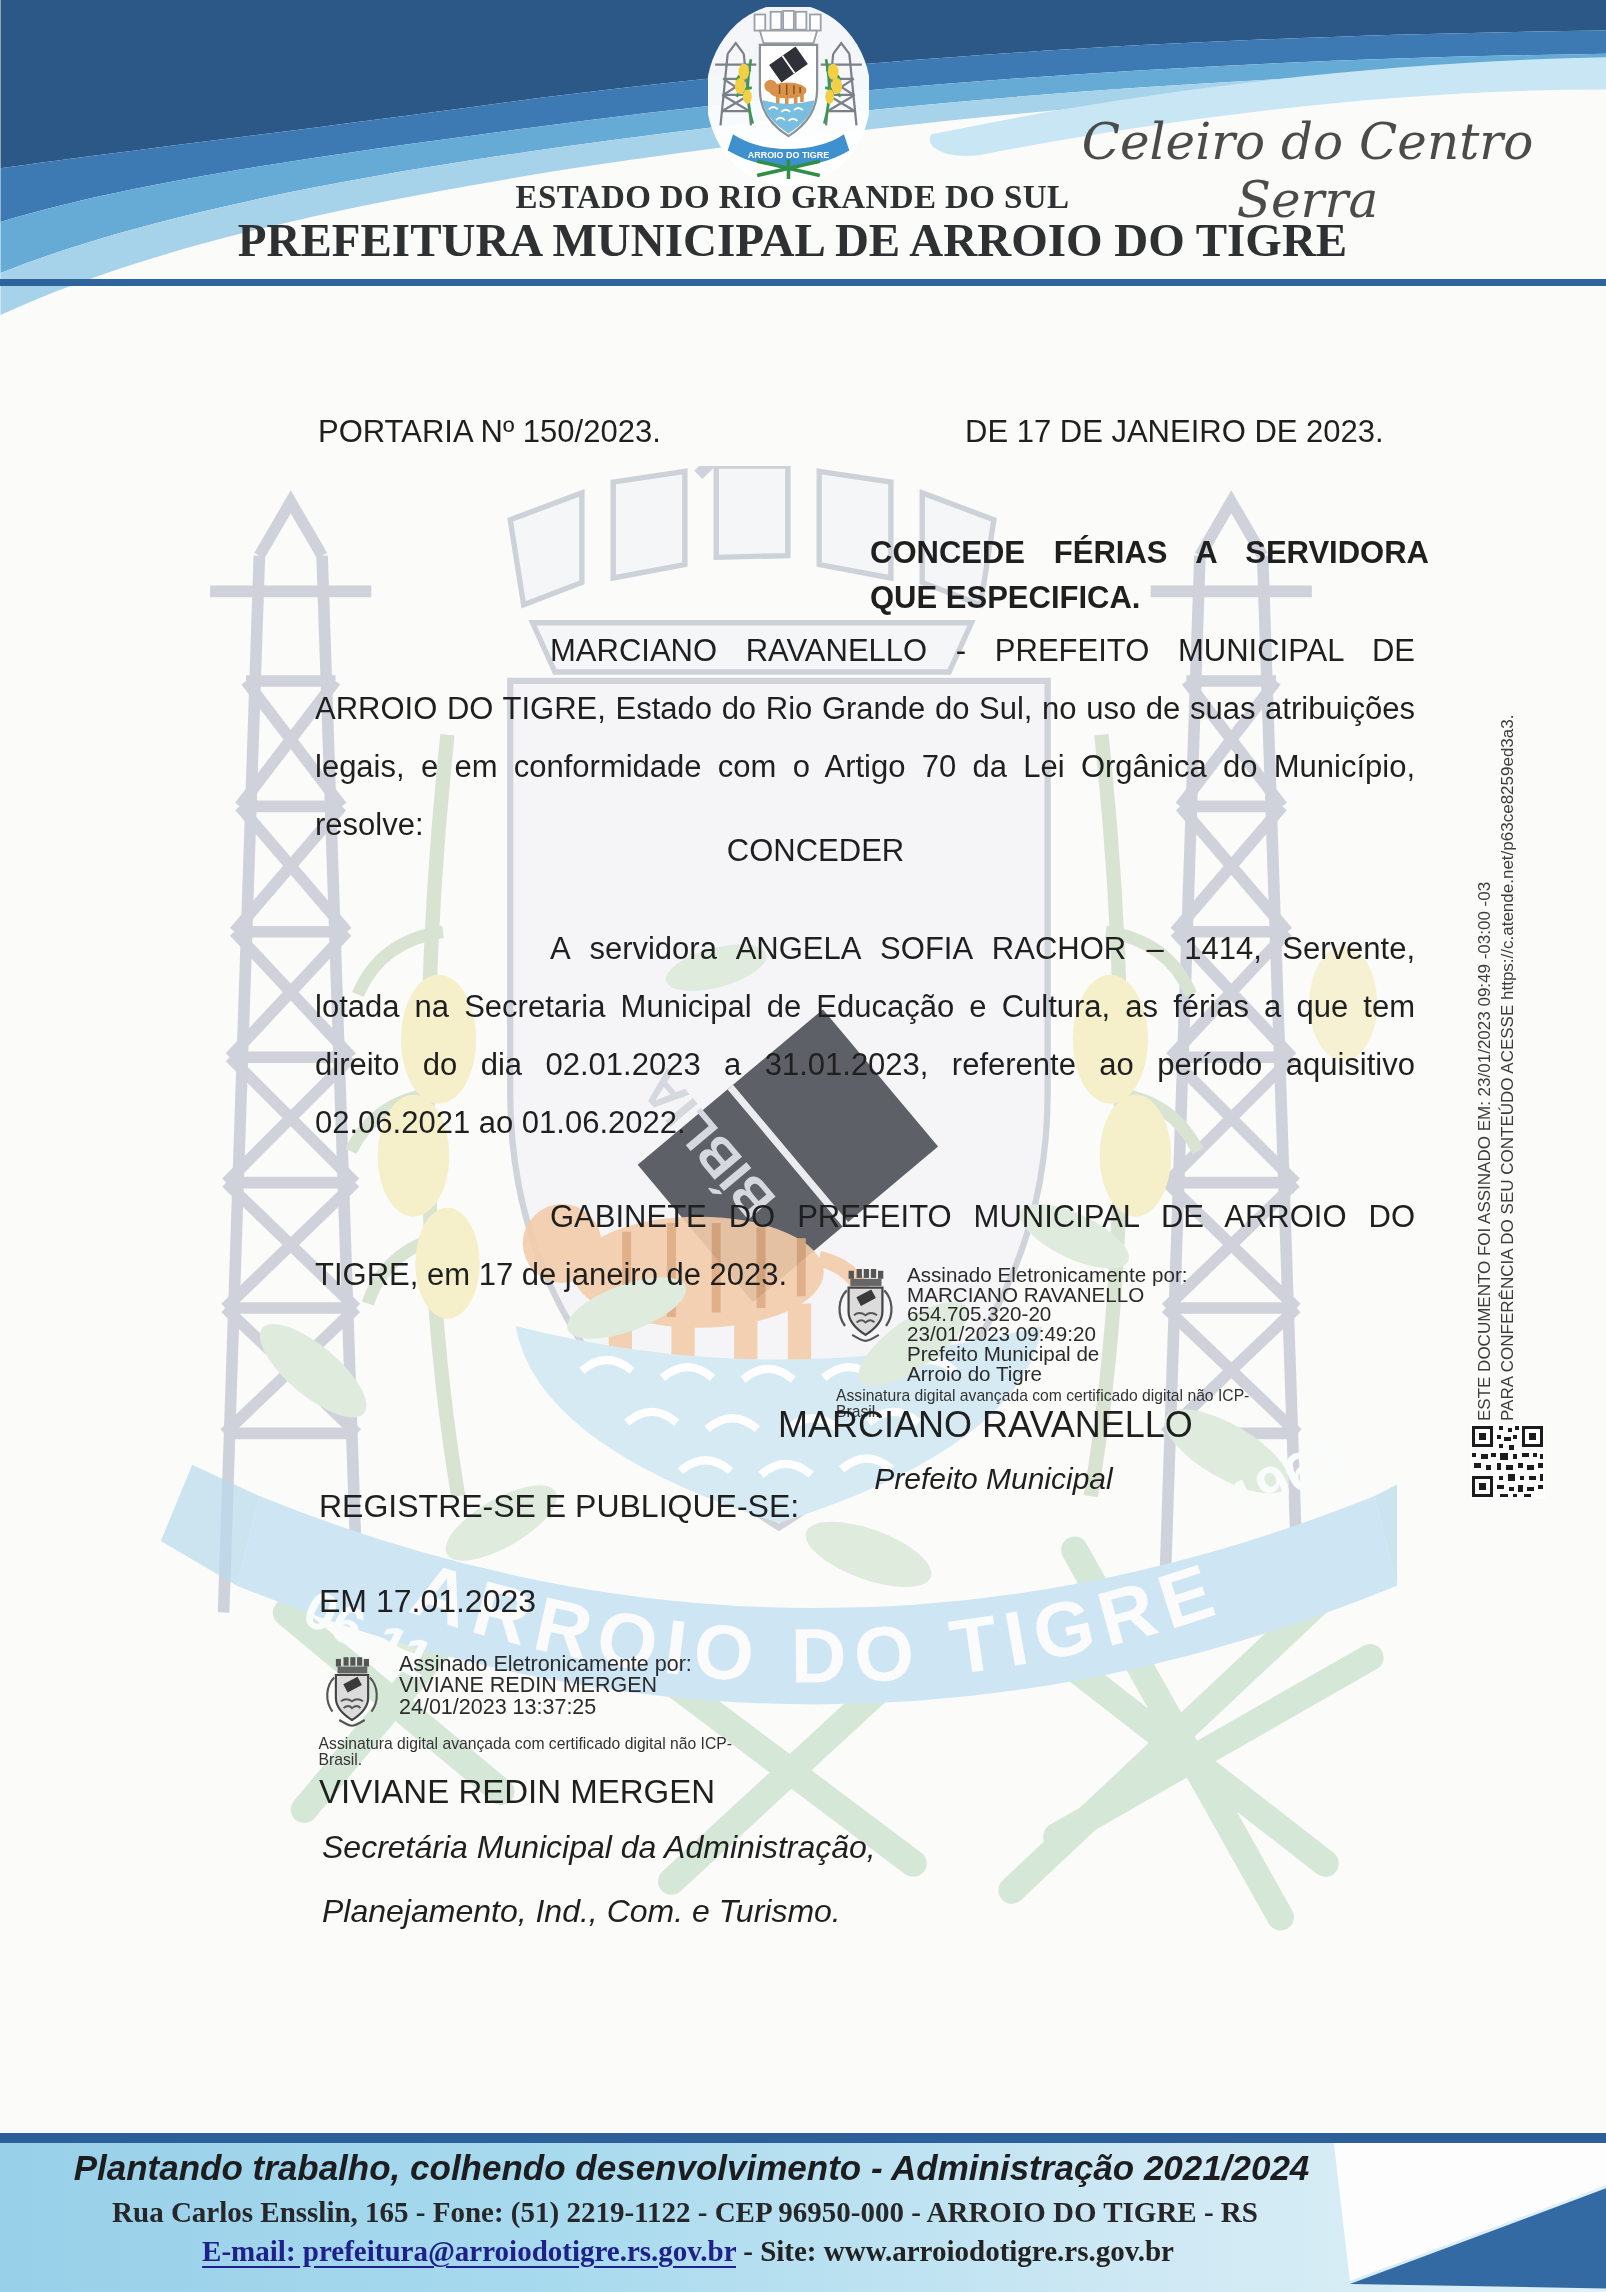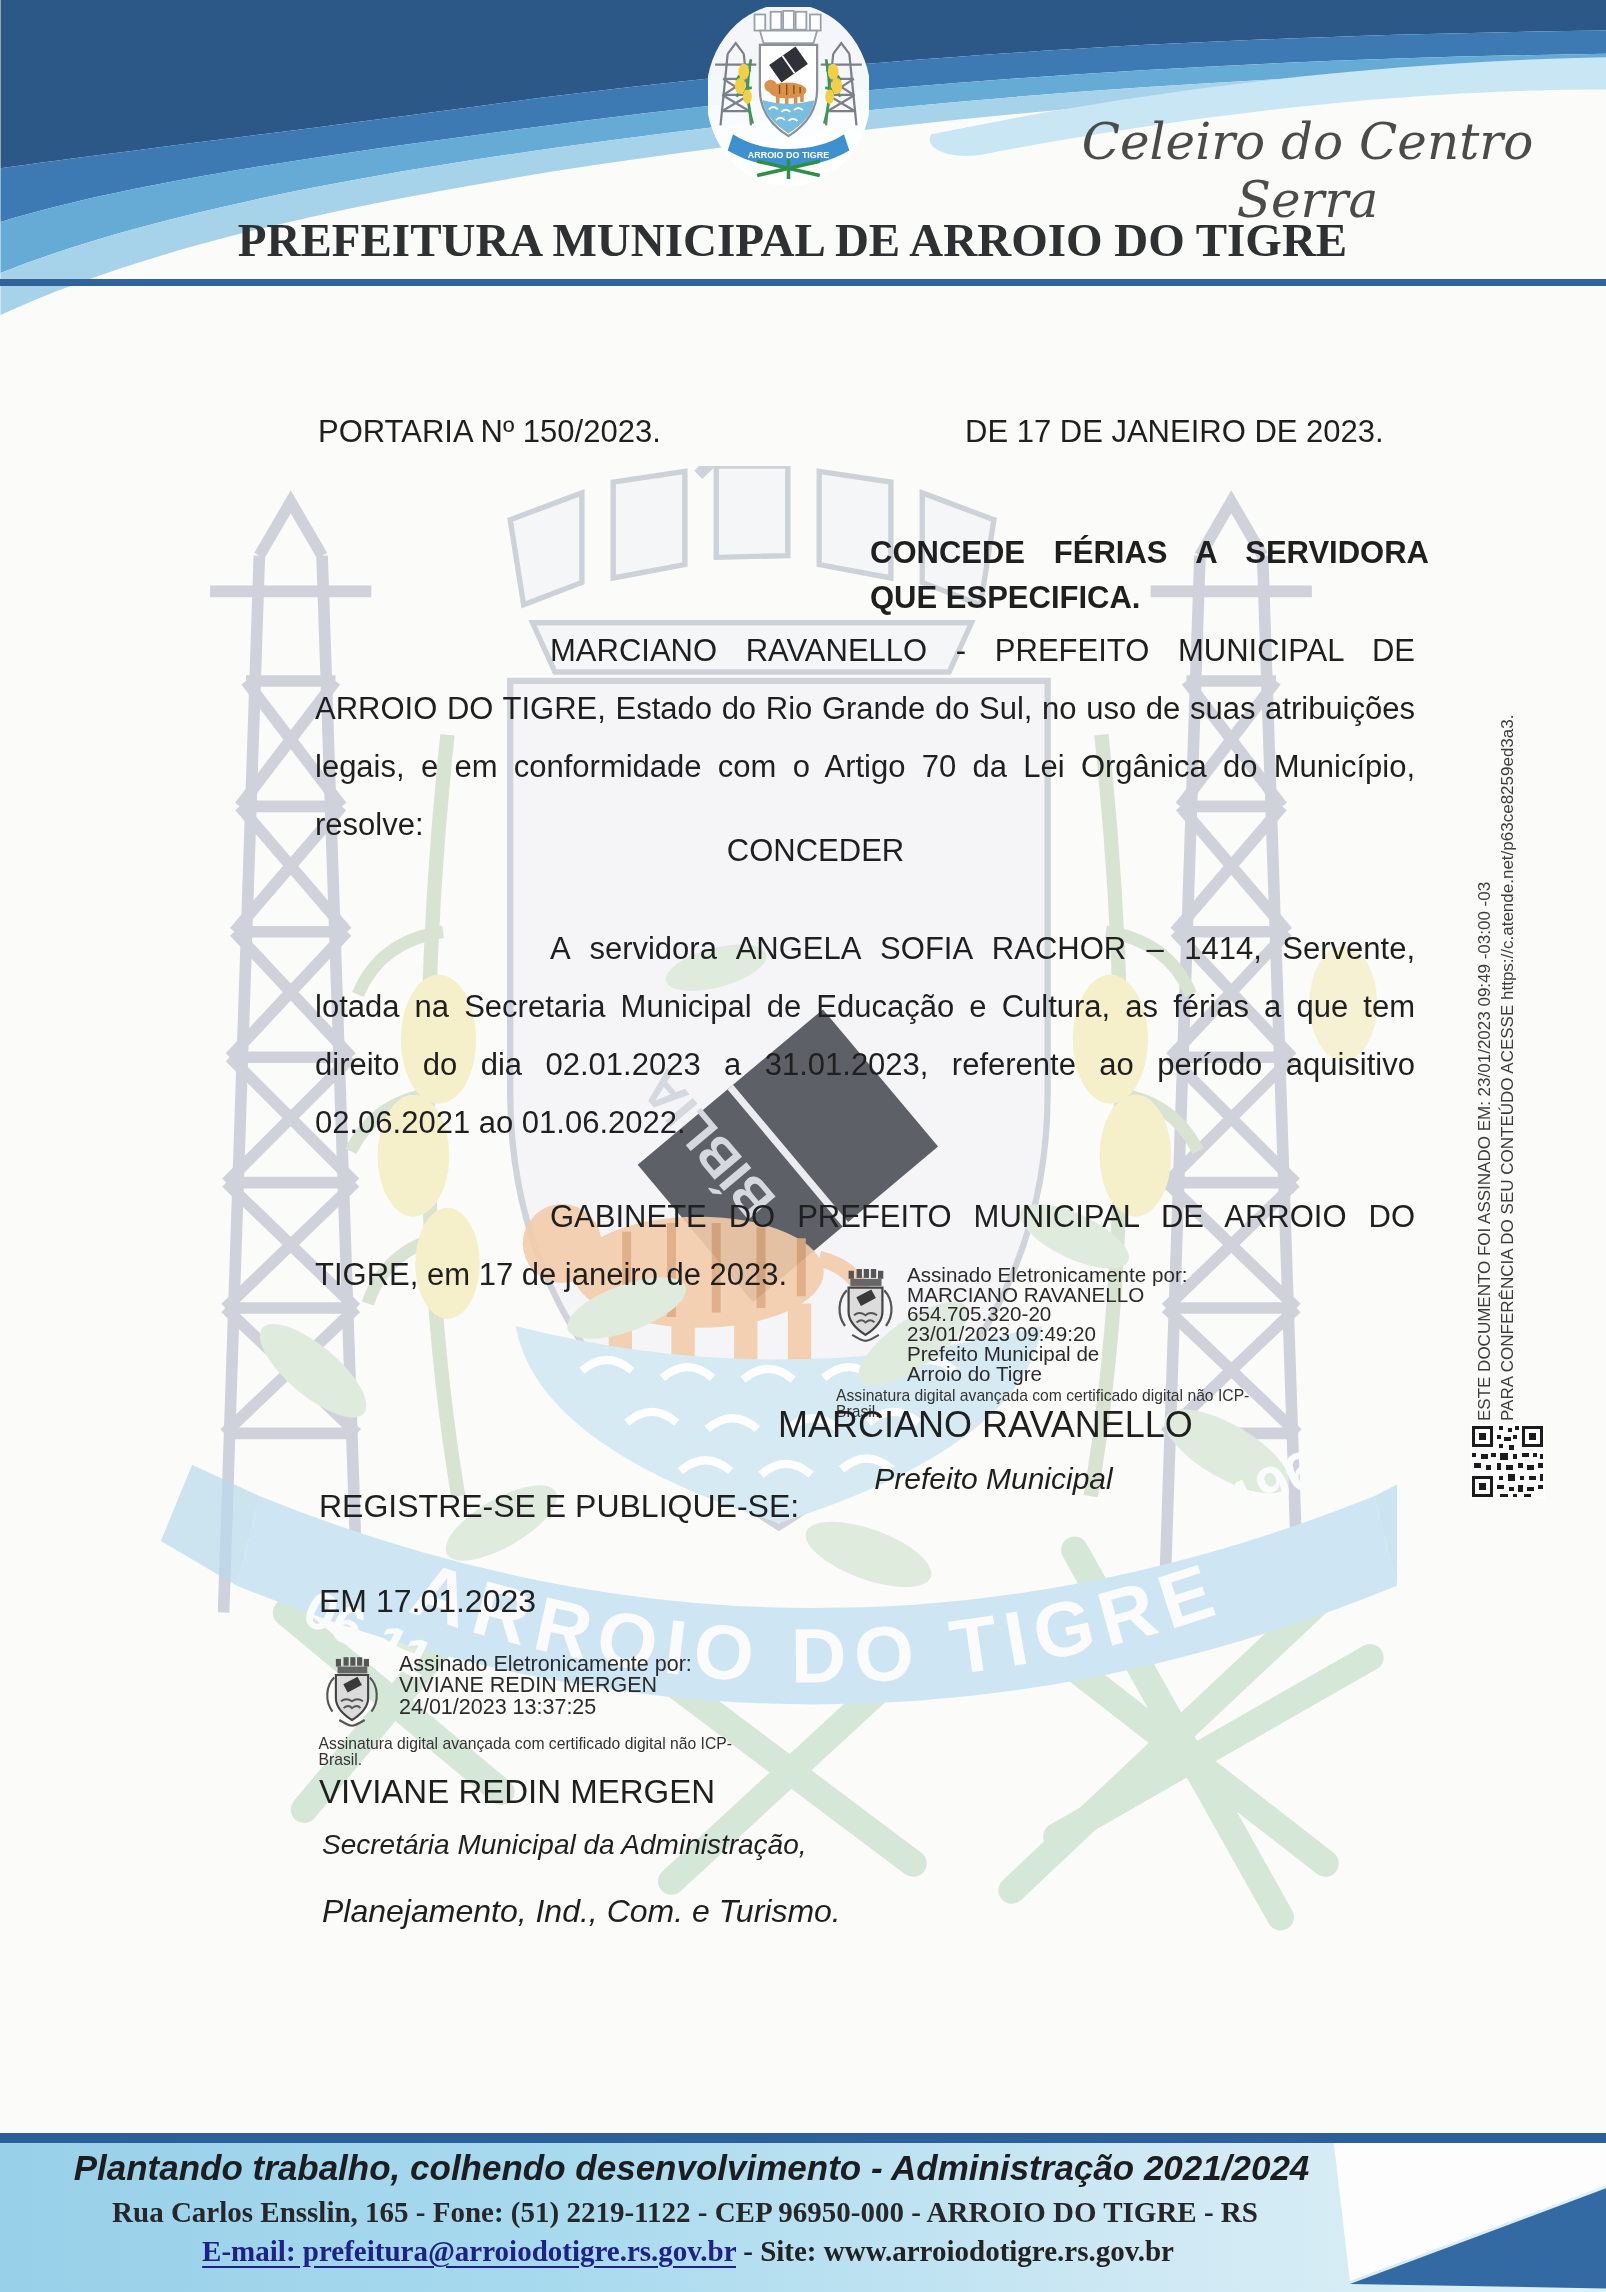--- a/index.html
+++ b/index.html
@@ -118,20 +118,21 @@
       <ellipse cx="136" cy="100" rx="5" ry="8" fill="#f2cf45"></ellipse>
     </g>
     <path d="M28,142 C60,164 120,164 152,142 L158,160 C118,184 62,184 22,160 Z" fill="#3f90cf"></path>
     <text x="90" y="168" text-anchor="middle" font-family="Liberation Sans, sans-serif" font-size="10" font-weight="bold" fill="#ffffff">ARROIO DO TIGRE</text>
     <g stroke="#2f8f46" stroke-width="4" fill="none">
       <path d="M55,188 L125,172 M55,172 L125,188 M90,170 L90,192"></path>
     </g>
   </svg>
 
   <div class="abs h-script">Celeiro do Centro Serra</div>
+  <div class="abs h-state">ESTADO DO RIO GRANDE DO SUL</div>
   <div class="abs h-title">PREFEITURA MUNICIPAL DE ARROIO DO TIGRE</div>
   <div class="abs h-rule"></div>
 
   <svg class="abs wm" width="1272" height="1478" viewBox="0 0 1420 1650">
     <g stroke="#c9ccd6" stroke-width="13" fill="none">
       <path d="M640,10 L670,-20 M150,100 L110,1280 M220,100 L260,1280 M150,100 L185,40 L220,100"></path>
       <path d="M95,140 L275,140 M135,240 L235,240 M128,380 L242,380 M122,520 L248,520 M117,660 L253,660 M113,800 L257,800 M112,940 L258,940 M111,1080 L259,1080"></path>
       <path d="M135,240 L242,380 M235,240 L128,380 M128,380 L248,520 M242,380 L122,520 M122,520 L253,660 M248,520 L117,660 M117,660 L257,800 M253,660 L113,800 M113,800 L258,940 M257,800 L112,940 M112,940 L259,1080 M258,940 L111,1080"></path>
     </g>
     <g stroke="#c9ccd6" stroke-width="13" fill="none">
@@ -275,21 +276,21 @@
       <div class="stamp-line2">VIVIANE REDIN MERGEN</div>
       <div class="stamp-line2">24/01/2023 13:37:25</div>
     </div>
     <div style="position:absolute;left:-5.4px;top:84px;width:573px;">
       <div class="stamp-note">Assinatura digital avançada com certificado digital não ICP-</div>
       <div class="stamp-note">Brasil.</div>
     </div>
   </div>
 
   <div class="abs b" style="left:319px;top:1773px;font-size:33px;z-index:2;">VIVIANE REDIN MERGEN</div>
-  <div class="abs i" style="left:322px;top:1829px;font-size:28px;z-index:2;">Secretária Municipal da Administração,</div>
+  <div class="abs i" style="left:322px;top:1829px;font-size:32px;z-index:2;">Secretária Municipal da Administração,</div>
   <div class="abs i" style="left:322px;top:1893px;font-size:32px;z-index:2;">Planejamento, Ind., Com. e Turismo.</div>
 
   <div class="abs side-note">
     <div>ESTE DOCUMENTO FOI ASSINADO EM: 23/01/2023 09:49 -03:00 -03</div>
     <div>PARA CONFERÊNCIA DO SEU CONTEÚDO ACESSE https://c.atende.net/p63ce8259ed3a3.</div>
   </div>
 
   <svg class="abs qr" width="75" height="75" viewBox="0 0 84 84" shape-rendering="crispEdges">
     <rect width="84" height="84" fill="#ffffff"></rect>
     <g fill="#1c1c1c">

